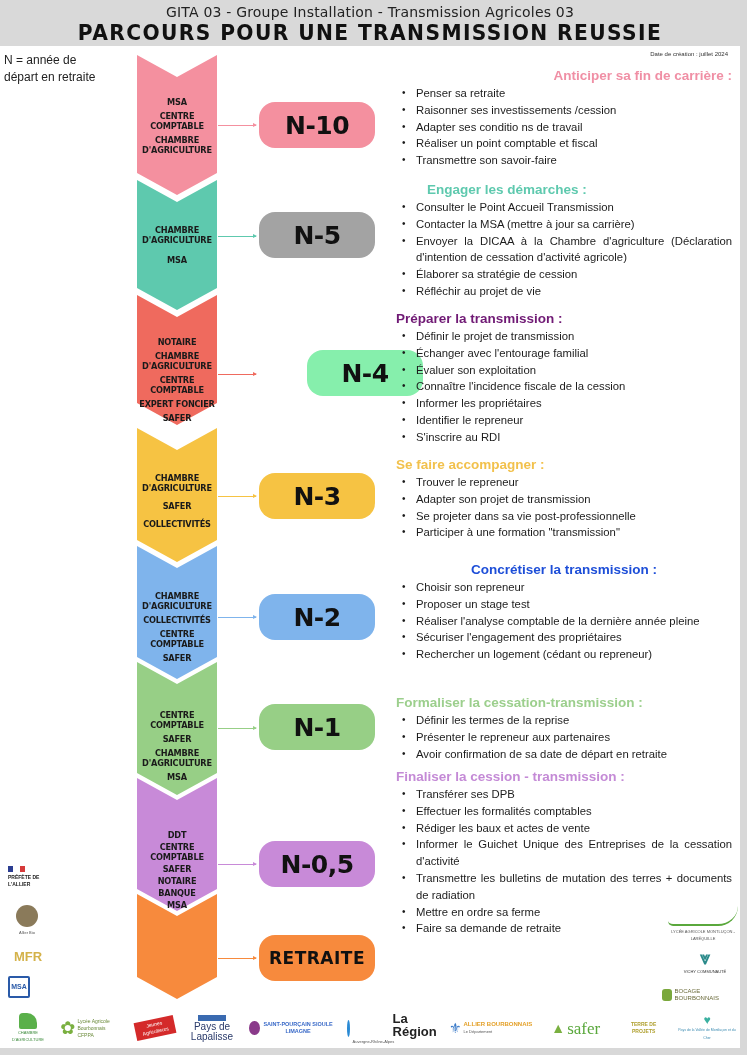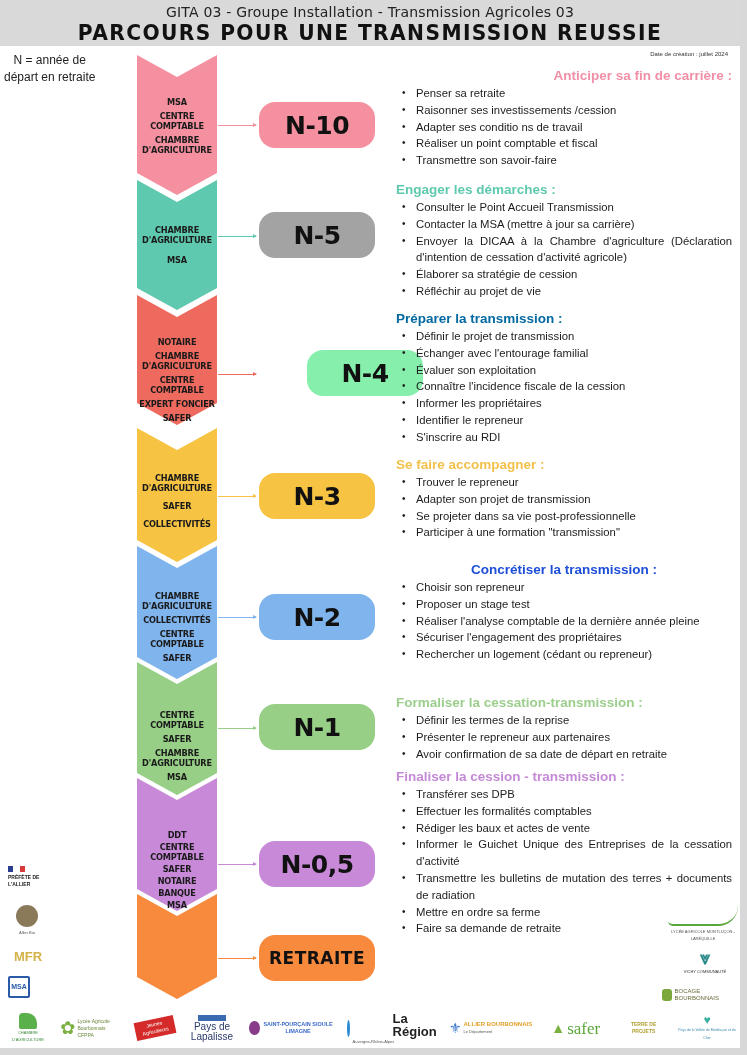--- a/index.html
+++ b/index.html
@@ -6,21 +6,21 @@
   html, body { width: 747px; height: 1055px; overflow: hidden; background: #ffffff; }
   body { font-family: "Liberation Sans", sans-serif; color: #1a1a1a; position: relative; }
   .page { position: absolute; left: 0; top: 0; width: 740px; height: 739px; background: #fff; }
   .right-edge { position: absolute; right: 0; top: 0; width: 7px; height: 1055px; background: #d8d8d8; }
   .bottom-edge { position: absolute; left: 0; bottom: 0; width: 747px; height: 7px; background: #d8d8d8; }
 
   .header { position: absolute; left: 0; top: 0; width: 740px; height: 46px; background: #d9d9d9; text-align: center; }
   .header .sub { font-family: "DejaVu Sans", sans-serif; font-size: 14px; line-height: 18px; padding-top: 3px; color: #222; letter-spacing: 0.2px; }
   .header .title { font-family: "DejaVu Sans", sans-serif; font-weight: bold; font-size: 22px; line-height: 24px; letter-spacing: 1.5px; color: #111; transform: scaleX(0.92); }
   .date { position: absolute; right: 12px; top: 51px; font-size: 6px; color: #333; }
-  .legend-note { position: absolute; left: 4px; top: 52px; font-size: 12px; line-height: 17px; color: #222; text-align: center; }
+  .legend-note { position: absolute; left: 4px; top: 52px; font-size: 12px; line-height: 17px; color: #222; }
 
   .chev { position: absolute; left: 137px; width: 80px; display: flex; flex-direction: column; align-items: center; justify-content: center; text-align: center; }
   .chev span { display: block; font-family: "DejaVu Sans", sans-serif; font-weight: bold; font-size: 8.2px; line-height: 10px; color: #1a1a1a; letter-spacing: -0.2px; margin: 2px 0; }
 
   .conn { position: absolute; left: 218px; width: 38px; height: 1px; }
   .conn::after { content: ""; position: absolute; right: -1px; top: -2px; border-left: 4px solid currentColor; border-top: 2.5px solid transparent; border-bottom: 2.5px solid transparent; }
 
   .pill { position: absolute; left: 259px; width: 116px; height: 46px; border-radius: 16px; display: flex; align-items: center; justify-content: center; font-family: "DejaVu Sans", sans-serif; font-weight: bold; font-size: 25px; color: #111; letter-spacing: -0.5px; }
   .pill.small { font-size: 17px; letter-spacing: 0.5px; }
 
@@ -124,32 +124,32 @@
     <ul>
       <li>Penser sa retraite</li>
       <li>Raisonner ses investissements /cession</li>
       <li>Adapter ses conditio ns de travail</li>
       <li>Réaliser un point comptable et fiscal</li>
       <li>Transmettre son savoir-faire</li>
     </ul>
   </div>
 
   <div class="section" style="top:182px;">
-    <h3 style="color:#5ec9ae;">Engager les démarches :</h3>
+    <h3 style="color:#5ec9ae;margin-left:31px;">Engager les démarches :</h3>
     <ul>
       <li>Consulter le Point Accueil Transmission</li>
       <li>Contacter la MSA (mettre à jour sa carrière)</li>
       <li>Envoyer la DICAA à la Chambre d'agriculture (Déclaration d'intention de cessation d'activité agricole)</li>
       <li>Élaborer sa stratégie de cession</li>
       <li>Réfléchir au projet de vie</li>
     </ul>
   </div>
 
   <div class="section" style="top:311px;">
-    <h3 style="color:#0369a1;">Préparer la transmission :</h3>
+    <h3 style="color:#701a75;">Préparer la transmission :</h3>
     <ul>
       <li>Définir le projet de transmission</li>
       <li>Échanger avec l'entourage familial</li>
       <li>Évaluer son exploitation</li>
       <li>Connaître l'incidence fiscale de la cession</li>
       <li>Informer les propriétaires</li>
       <li>Identifier le repreneur</li>
       <li>S'inscrire au RDI</li>
     </ul>
   </div>

